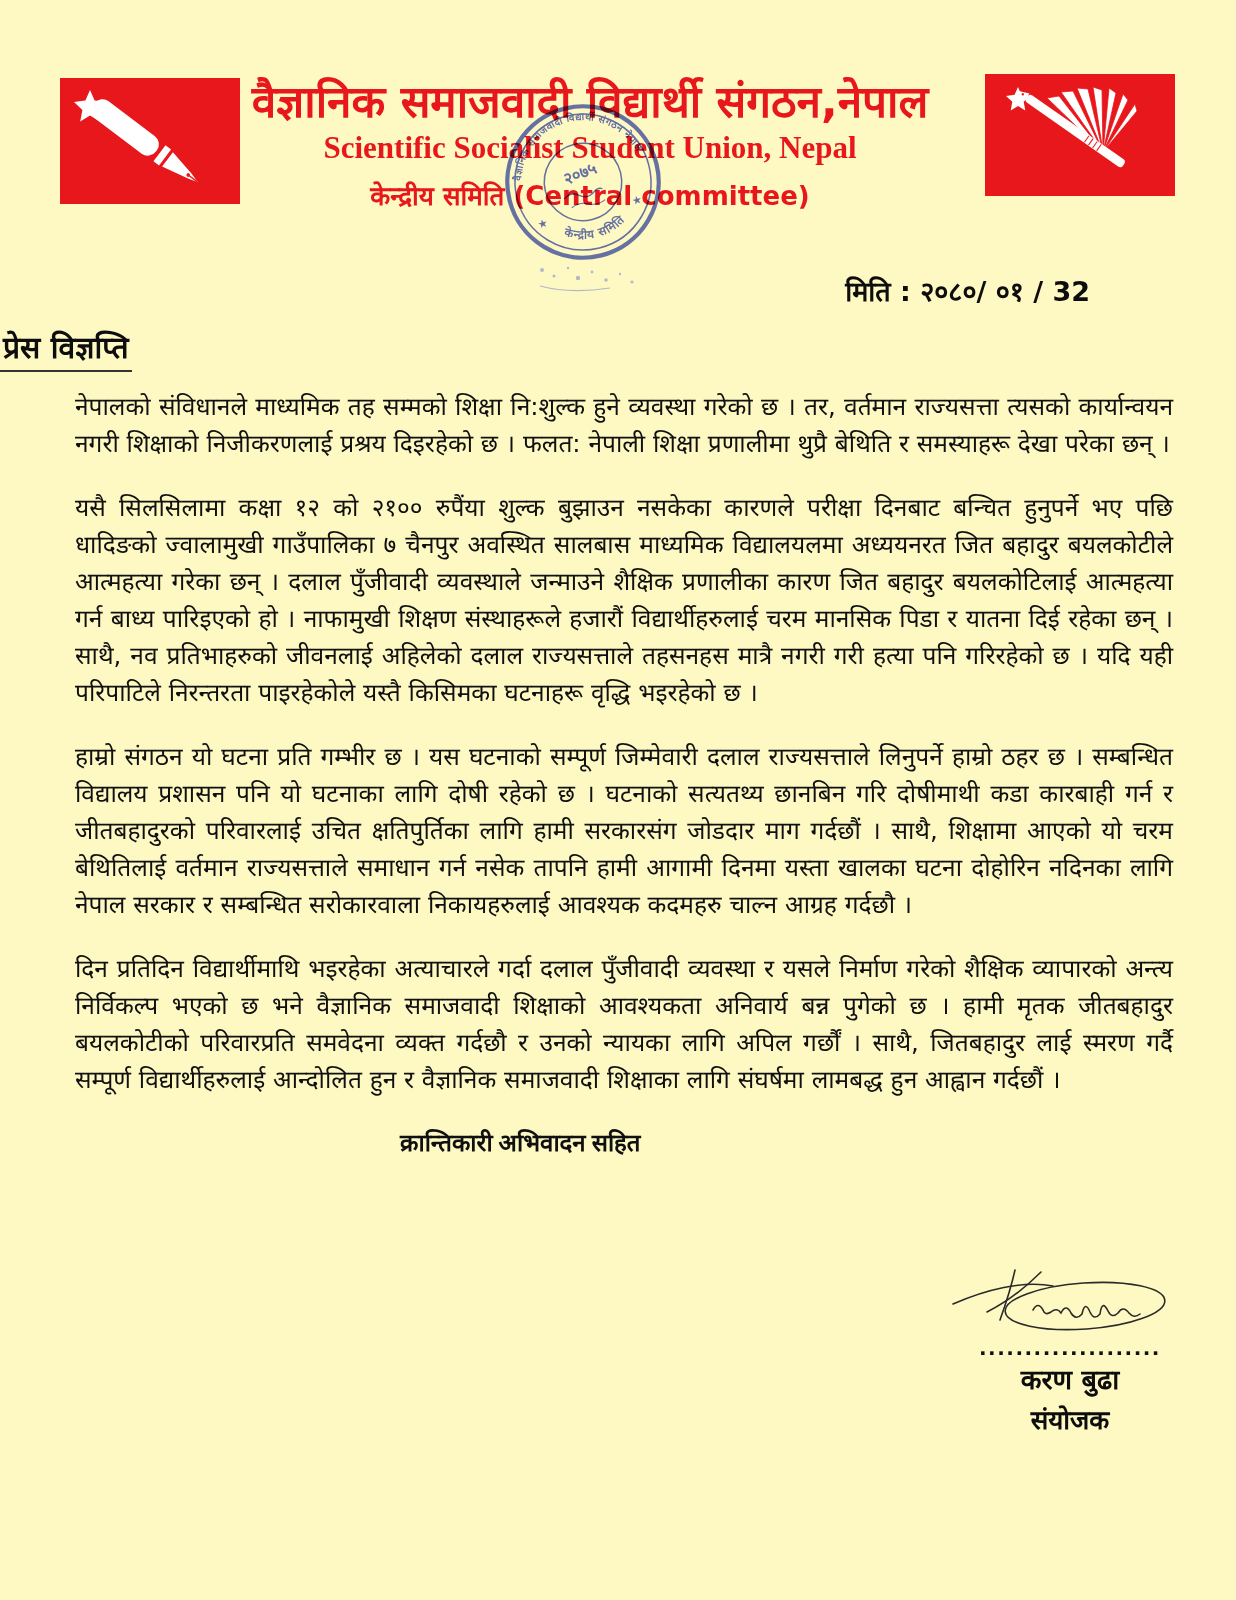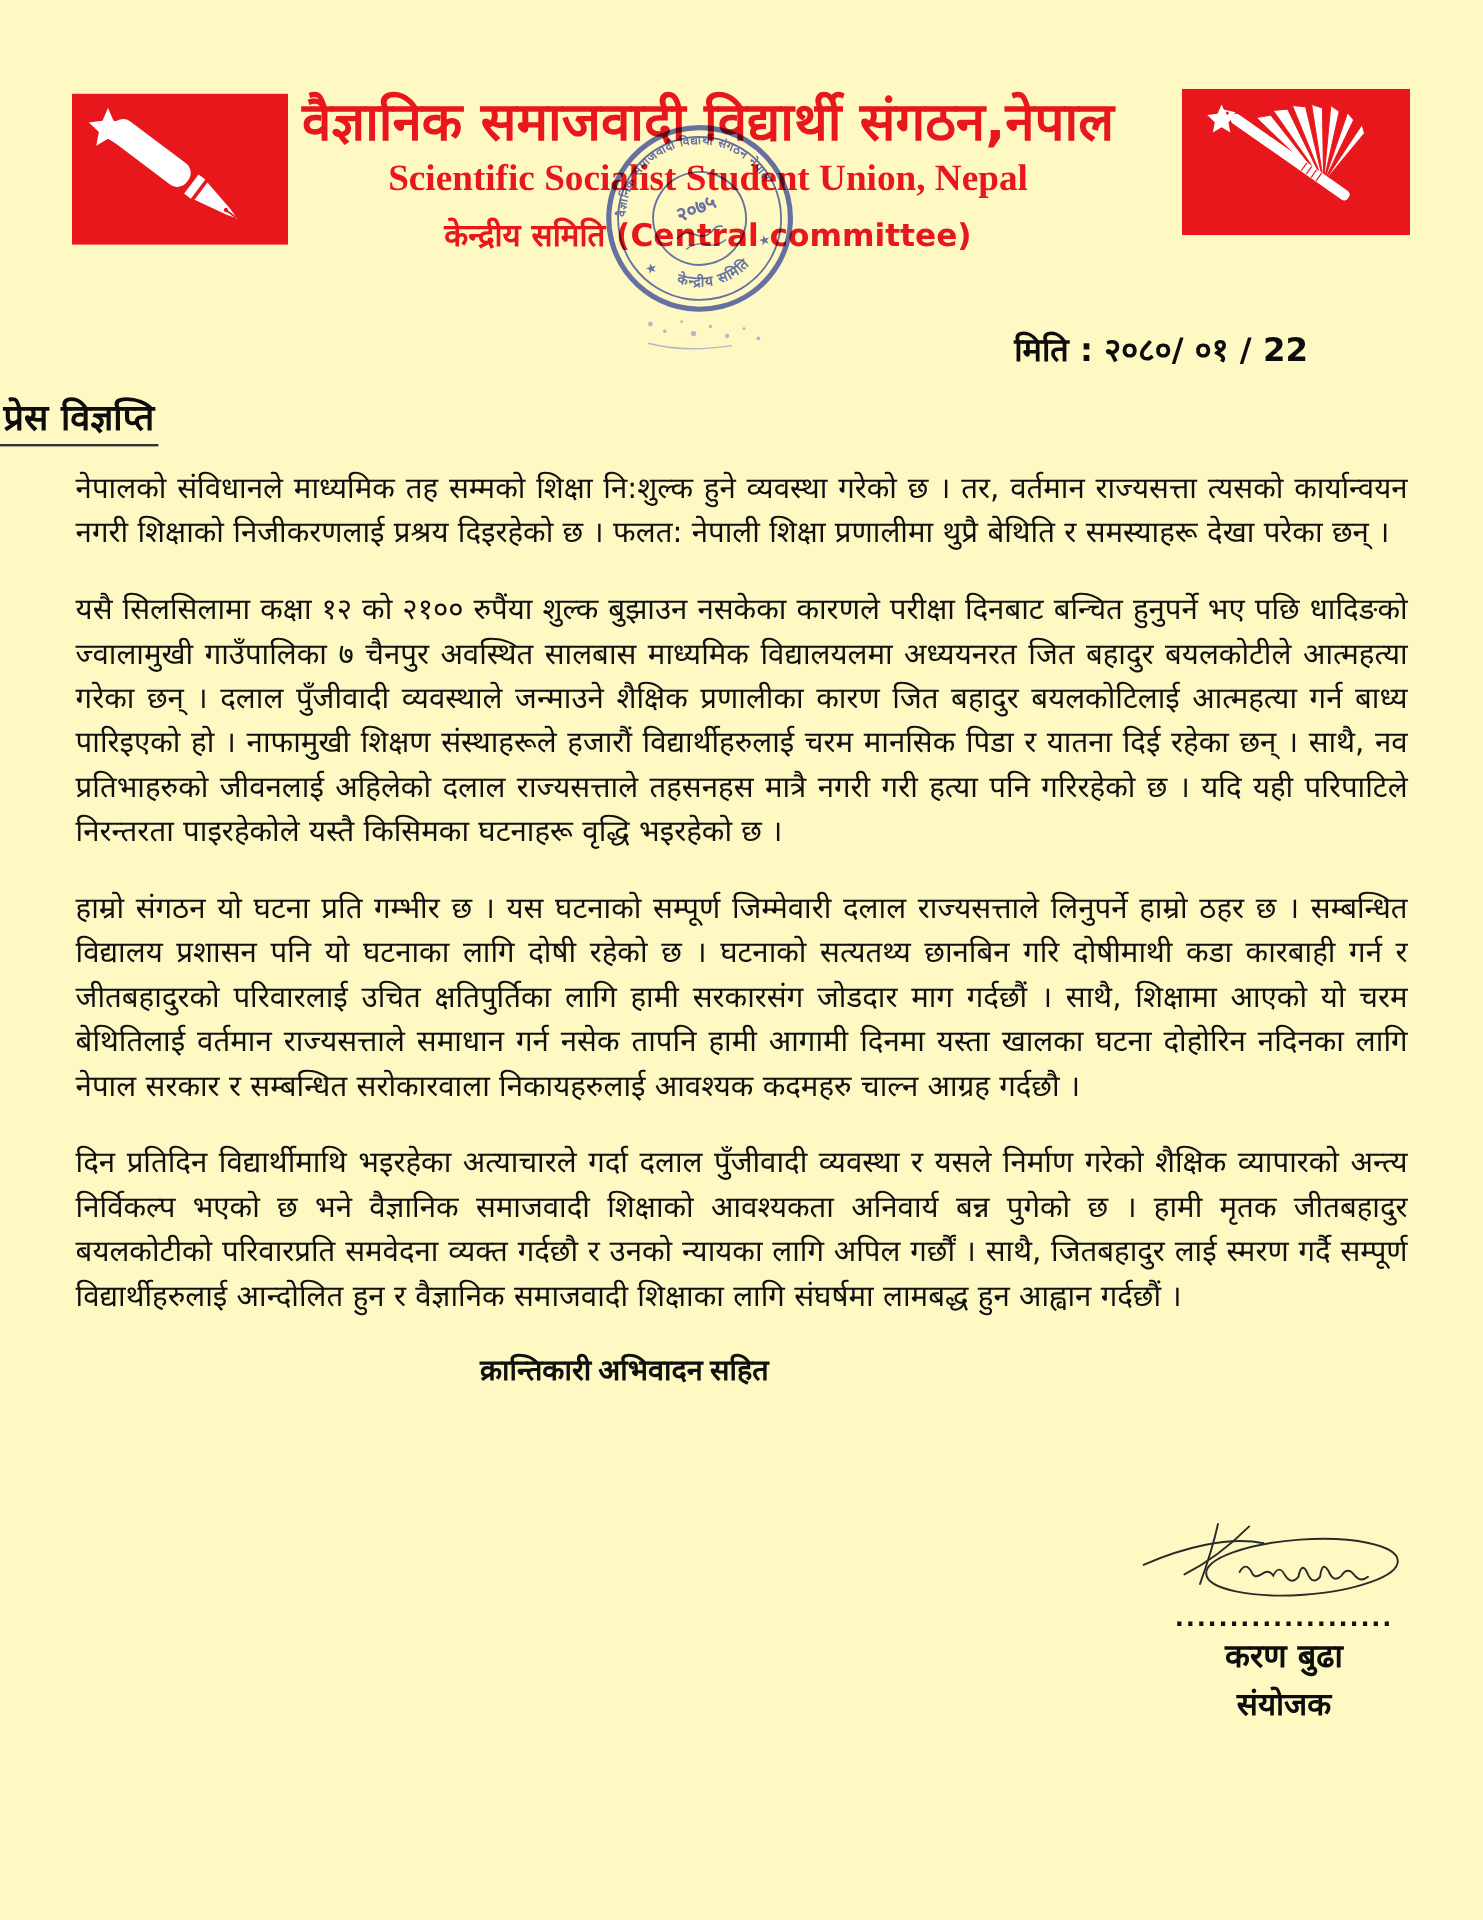--- a/index.html
+++ b/index.html
@@ -41,21 +41,21 @@
     display:inline-block;font-size:30px;font-weight:800;color:#0d0d0d;
     border-bottom:2.5px solid #333;padding:0 3px 3px 3px;
   }
 
   
   .content{
     position:absolute;top:388px;left:63px;width:1110px;
     font-size:24.5px;line-height:37px;text-align:justify;color:var(--ink);
     font-weight:500;
   }
-  .content p{margin:0 0 27px 0;}
+  .content p{margin:0 0 27px 12px;}
   .closing{
     font-weight:800;font-size:24px;margin:6px 0 0 337px;text-align:left;font-family:Liberation Serif, serif;
   }
 
   
   .signature-block{position:absolute;left:945px;top:1260px;width:250px;text-align:center;}
   .signature-svg{display:block;margin:0 auto;}
   .dotted{font-size:20px;font-weight:bold;letter-spacing:1.5px;line-height:16px;color:#111;}
   .sig-name{font-size:27px;font-weight:800;margin-top:4px;color:#0d0d0d;}
   .sig-role{font-size:26px;font-weight:800;margin-top:4px;color:#0d0d0d;text-align:center;}
@@ -138,21 +138,21 @@
       <circle cx="48" cy="28" r="1.2"></circle>
         <circle cx="58" cy="38" r="2.2"></circle>
       <circle cx="72" cy="32" r="1.4"></circle>
         <circle cx="86" cy="40" r="1.8"></circle>
       <circle cx="100" cy="34" r="1.2"></circle>
         <circle cx="112" cy="42" r="1.6"></circle>
       <path d="M 20,46 q 30,8 70,2" fill="none" stroke="#5b6ad0" stroke-width="1.2"></path>
     </g>
   </svg>
 
-  <div class="date-line">मिति : २०८०/ ०१ / 22</div>
+  <div class="date-line">मिति : २०८०/ ०१ / 32</div>
 
   <div class="press-title-row">
     <span class="press-title">प्रेस विज्ञप्ति</span>
   </div>
 
   <div class="content">
     <p>नेपालको संविधानले माध्यमिक तह सम्मको शिक्षा नि:शुल्क हुने व्यवस्था गरेको छ । तर, वर्तमान राज्यसत्ता त्यसको कार्यान्वयन नगरी शिक्षाको निजीकरणलाई प्रश्रय दिइरहेको छ । फलत: नेपाली शिक्षा प्रणालीमा थुप्रै बेथिति र समस्याहरू देखा परेका छन् ।</p>
     <p>यसै सिलसिलामा कक्षा १२ को २१०० रुपैंया शुल्क बुझाउन नसकेका कारणले परीक्षा दिनबाट बन्चित हुनुपर्ने भए पछि धादिङको ज्वालामुखी गाउँपालिका ७ चैनपुर अवस्थित सालबास माध्यमिक विद्यालयलमा अध्ययनरत जित बहादुर बयलकोटीले आत्महत्या गरेका छन् । दलाल पुँजीवादी व्यवस्थाले जन्माउने शैक्षिक प्रणालीका कारण जित बहादुर बयलकोटिलाई आत्महत्या गर्न बाध्य पारिइएको हो । नाफामुखी शिक्षण संस्थाहरूले हजारौं विद्यार्थीहरुलाई चरम मानसिक पिडा र यातना दिई रहेका छन् । साथै, नव प्रतिभाहरुको जीवनलाई अहिलेको दलाल राज्यसत्ताले तहसनहस मात्रै नगरी गरी हत्या पनि गरिरहेको छ ।  यदि यही परिपाटिले निरन्तरता पाइरहेकोले यस्तै किसिमका घटनाहरू वृद्धि भइरहेको छ ।</p>
     <p>हाम्रो संगठन यो घटना प्रति गम्भीर छ । यस घटनाको सम्पूर्ण जिम्मेवारी दलाल राज्यसत्ताले लिनुपर्ने हाम्रो ठहर छ । सम्बन्धित विद्यालय प्रशासन पनि यो घटनाका लागि दोषी रहेको छ ।  घटनाको सत्यतथ्य छानबिन गरि दोषीमाथी कडा कारबाही गर्न र जीतबहादुरको परिवारलाई उचित क्षतिपुर्तिका लागि हामी सरकारसंग जोडदार माग गर्दछौं । साथै, शिक्षामा आएको यो चरम बेथितिलाई वर्तमान राज्यसत्ताले समाधान गर्न नसेक तापनि हामी आगामी दिनमा यस्ता खालका घटना दोहोरिन नदिनका लागि नेपाल सरकार र सम्बन्धित सरोकारवाला निकायहरुलाई आवश्यक कदमहरु चाल्न आग्रह गर्दछौ ।</p>
     <p>दिन प्रतिदिन विद्यार्थीमाथि भइरहेका अत्याचारले गर्दा दलाल पुँजीवादी व्यवस्था र यसले निर्माण गरेको शैक्षिक व्यापारको अन्त्य निर्विकल्प भएको छ भने वैज्ञानिक समाजवादी शिक्षाको आवश्यकता अनिवार्य बन्न पुगेको छ । हामी मृतक जीतबहादुर बयलकोटीको परिवारप्रति समवेदना व्यक्त गर्दछौ र उनको न्यायका लागि अपिल गर्छौं । साथै, जितबहादुर लाई स्मरण गर्दै सम्पूर्ण विद्यार्थीहरुलाई आन्दोलित हुन र वैज्ञानिक समाजवादी शिक्षाका लागि संघर्षमा  लामबद्ध हुन आह्वान गर्दछौं ।</p>

